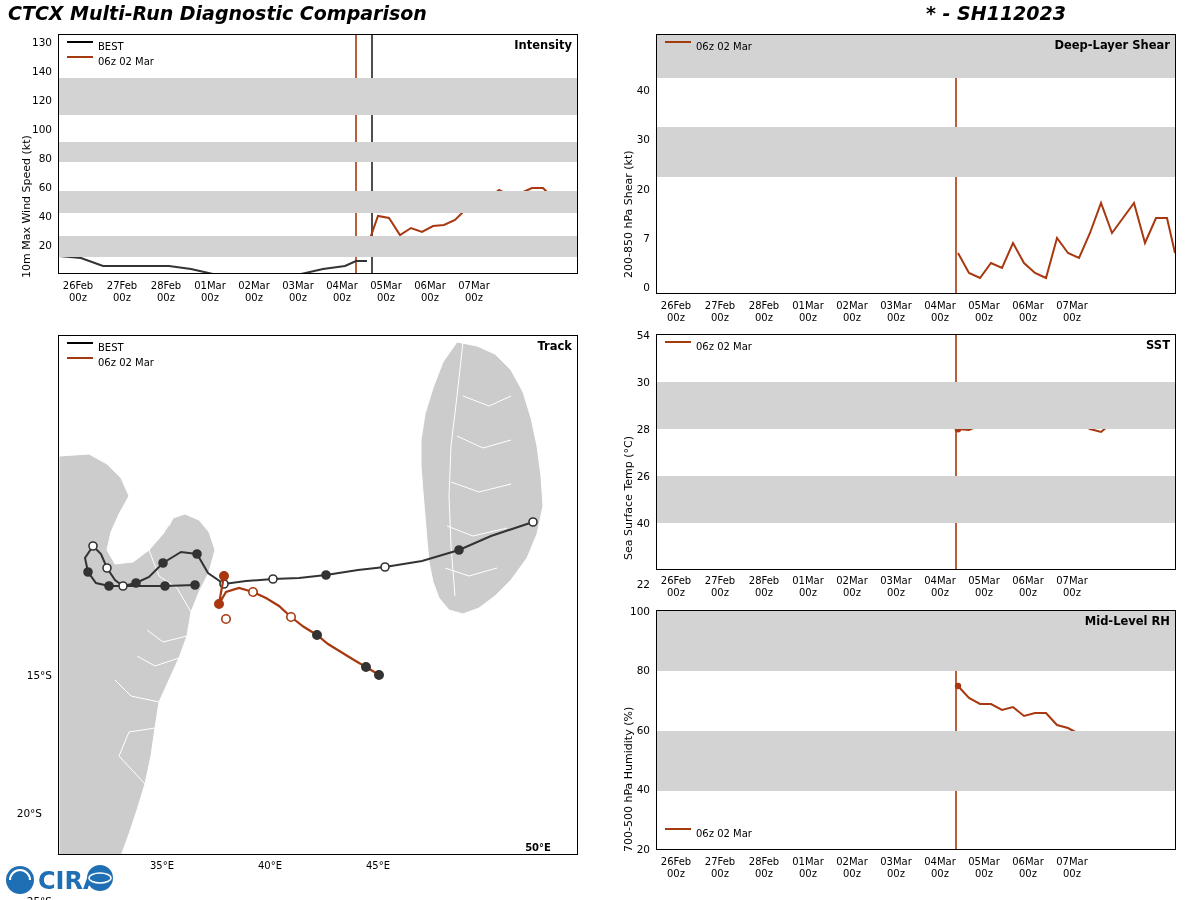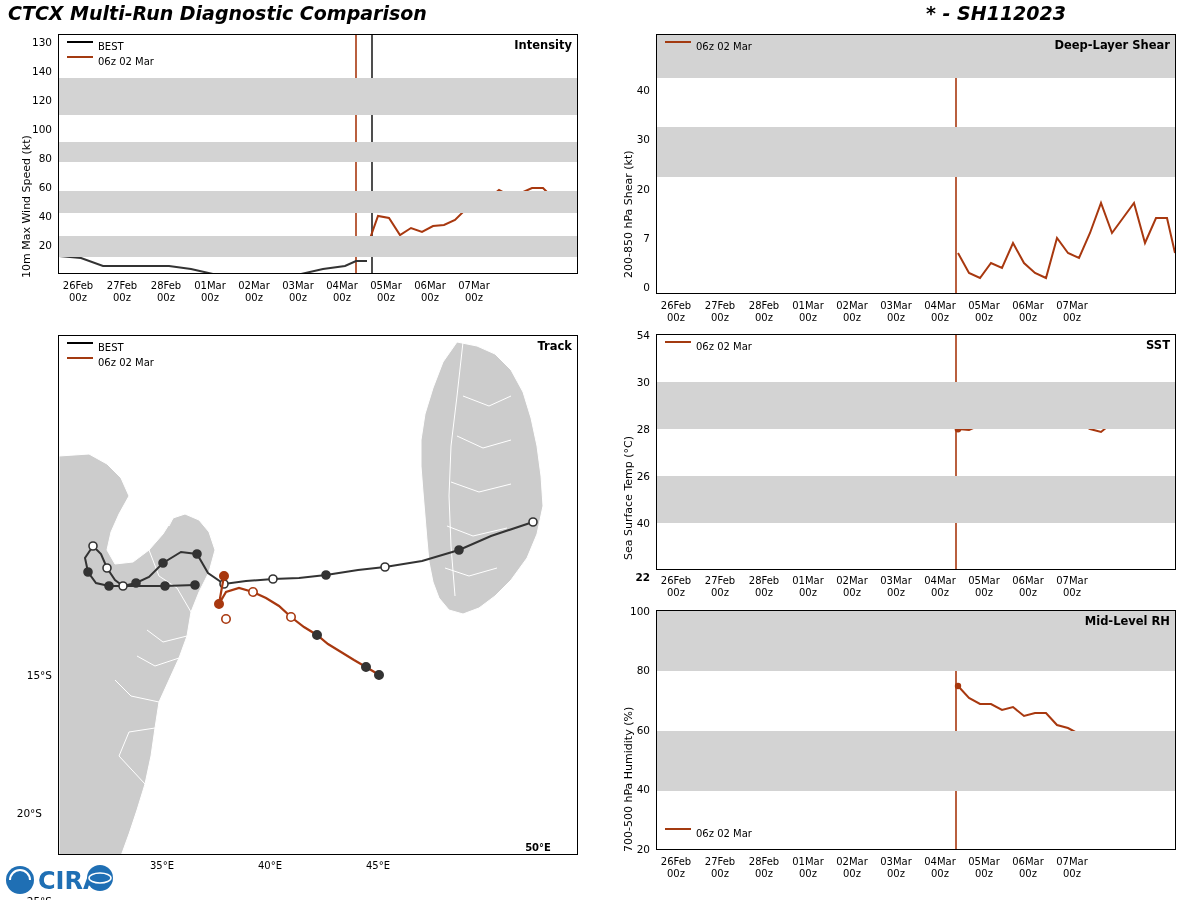--- a/index.html
+++ b/index.html
@@ -245,21 +245,21 @@
 </div>
 
 <div class="panel" style="left:600px;top:325px;width:600px;height:275px;">
   <div class="ylabel" style="left:22px;top:235px;transform:rotate(-90deg);">Sea Surface Temp (°C)</div>
 
   <div class="ytick" style="left:12px;top:4px;width:38px;">54</div>
   <div class="ytick" style="left:12px;top:51px;width:38px;">30</div>
   <div class="ytick" style="left:12px;top:98px;width:38px;">28</div>
   <div class="ytick" style="left:12px;top:145px;width:38px;">26</div>
   <div class="ytick" style="left:12px;top:192px;width:38px;">40</div>
-  <div class="ytick" style="left:12px;top:246px;width:38px;font-weight:bold;">22</div>
+  <div class="ytick" style="left:12px;top:253px;width:38px;">22</div>
 
   <div class="plot" style="left:56px;top:9px;width:520px;height:236px;">
     <div class="band" style="top:47px;height:47px;"></div>
     <div class="band" style="top:141px;height:47px;"></div>
 
     <svg width="520" height="236" viewBox="0 0 520 236">
       <line x1="299" y1="0" x2="299" y2="236" stroke="#a8380f" stroke-width="1.6"></line>
       <polyline fill="none" stroke="#a8380f" stroke-width="2" points="301,94 312,95 323,90 334,89 345,90 356,92 367,90 378,91 389,92 400,88 411,81 422,88 433,94 444,97 455,88 466,86 477,83 488,86 499,79 510,79 518,80"></polyline>
       <circle cx="301" cy="94" r="3.4" fill="#a8380f"></circle>
     </svg>

